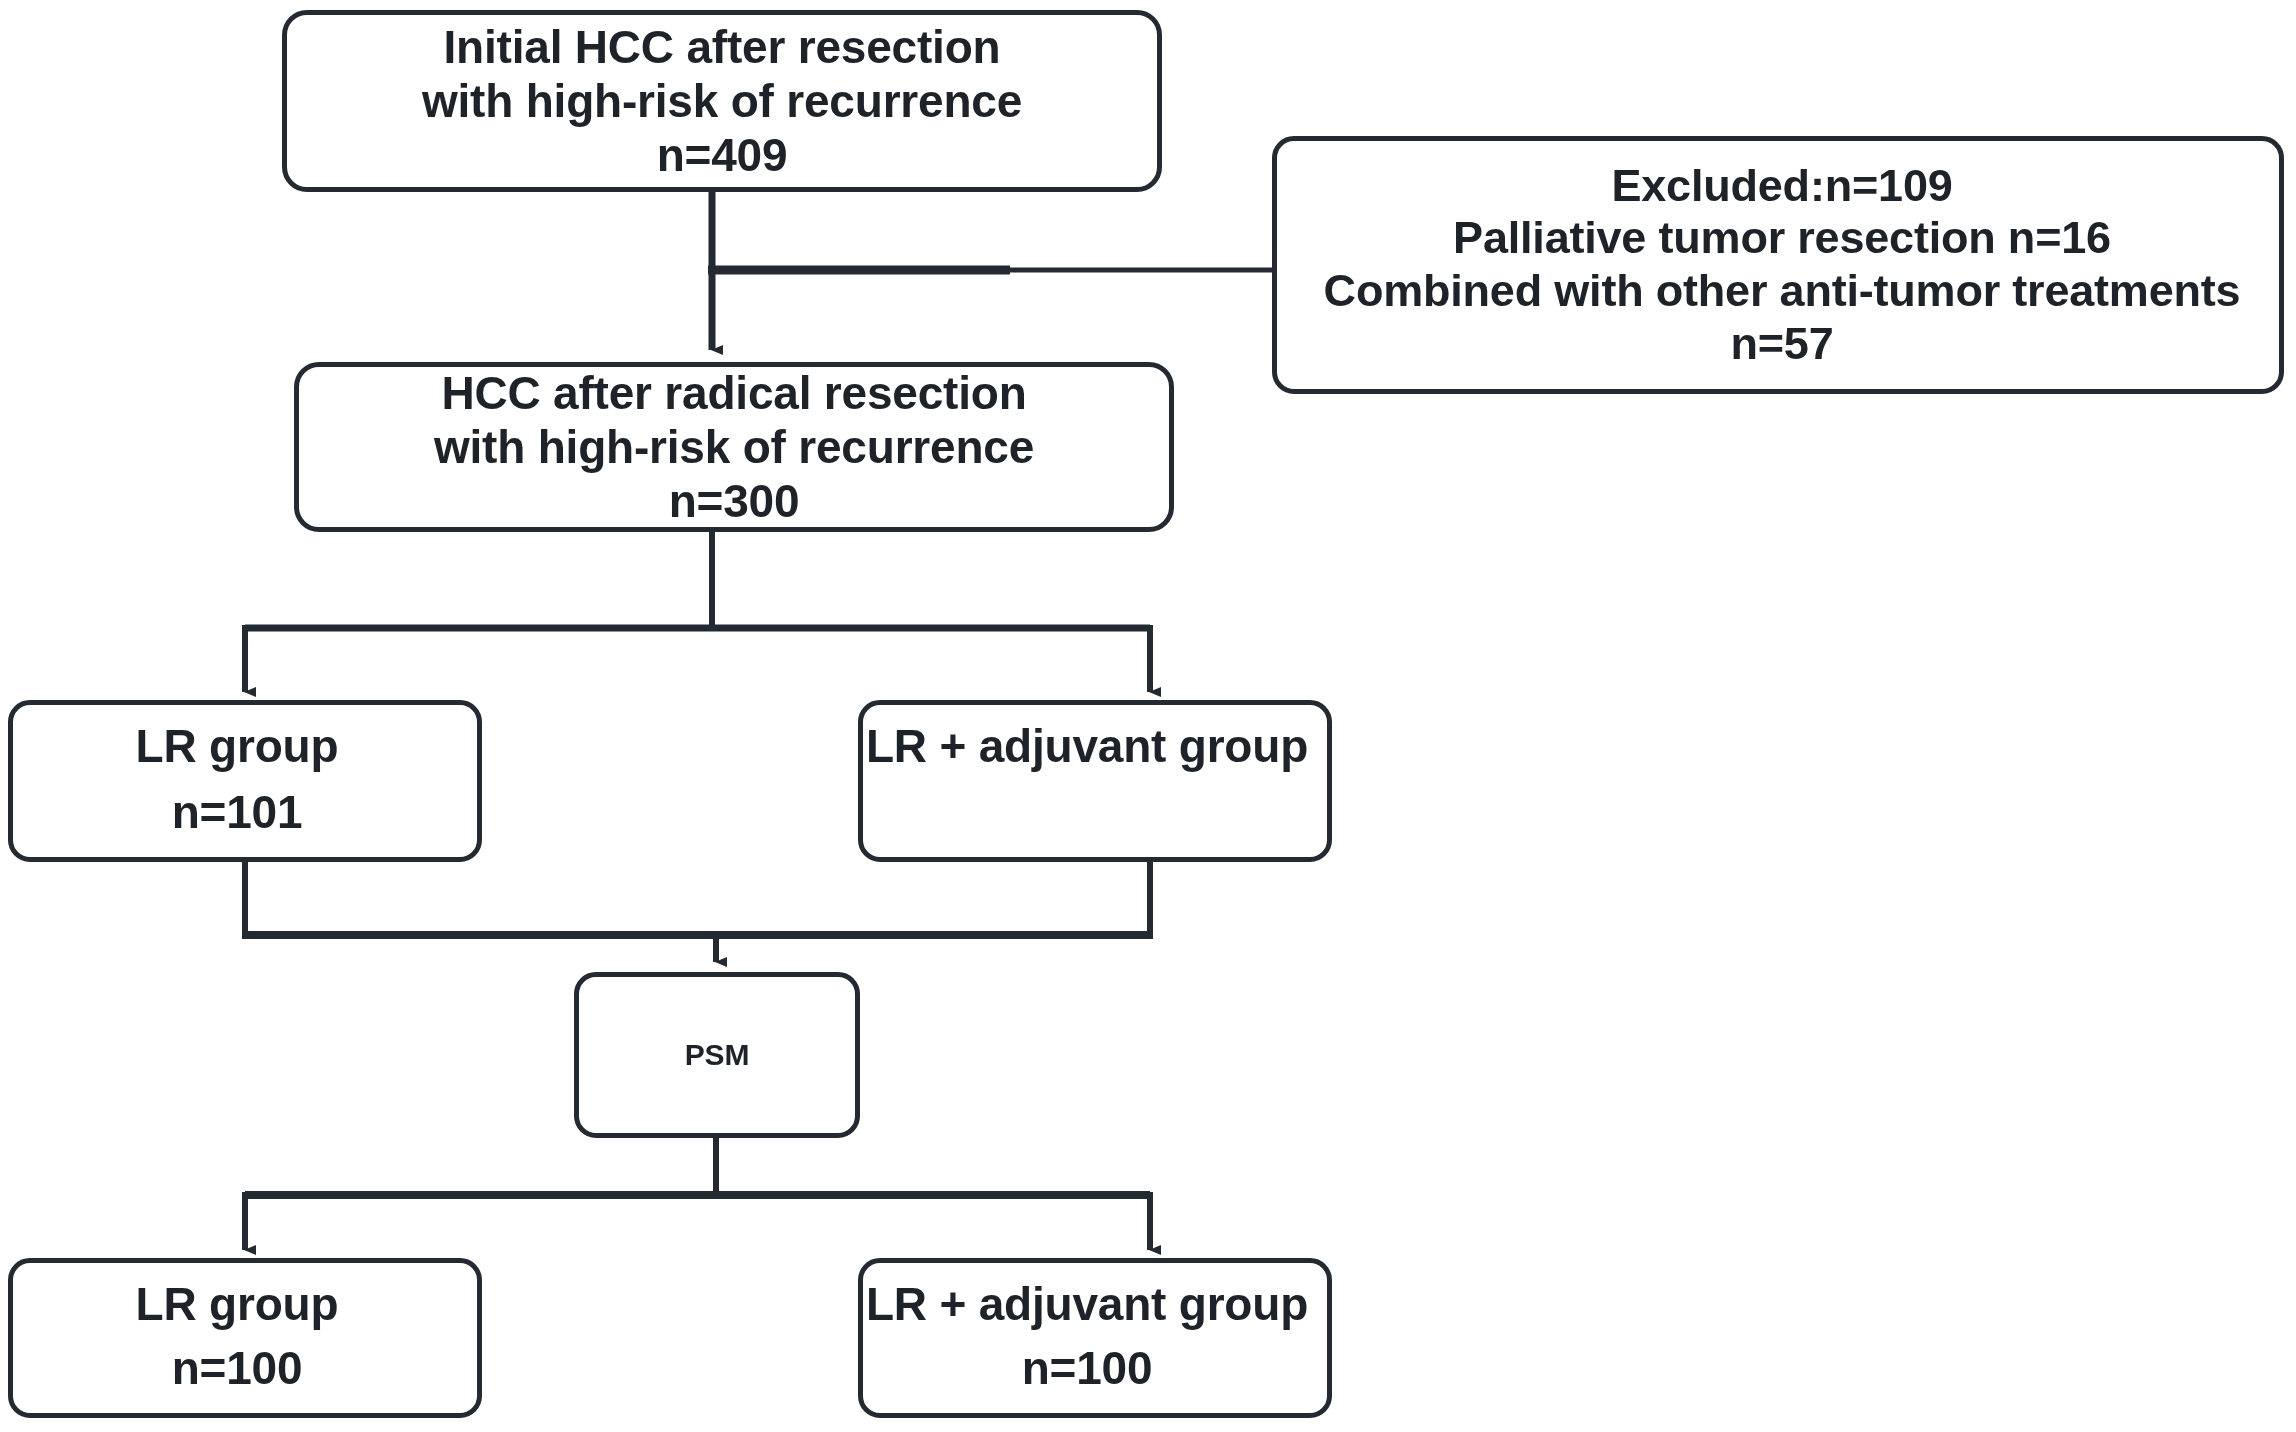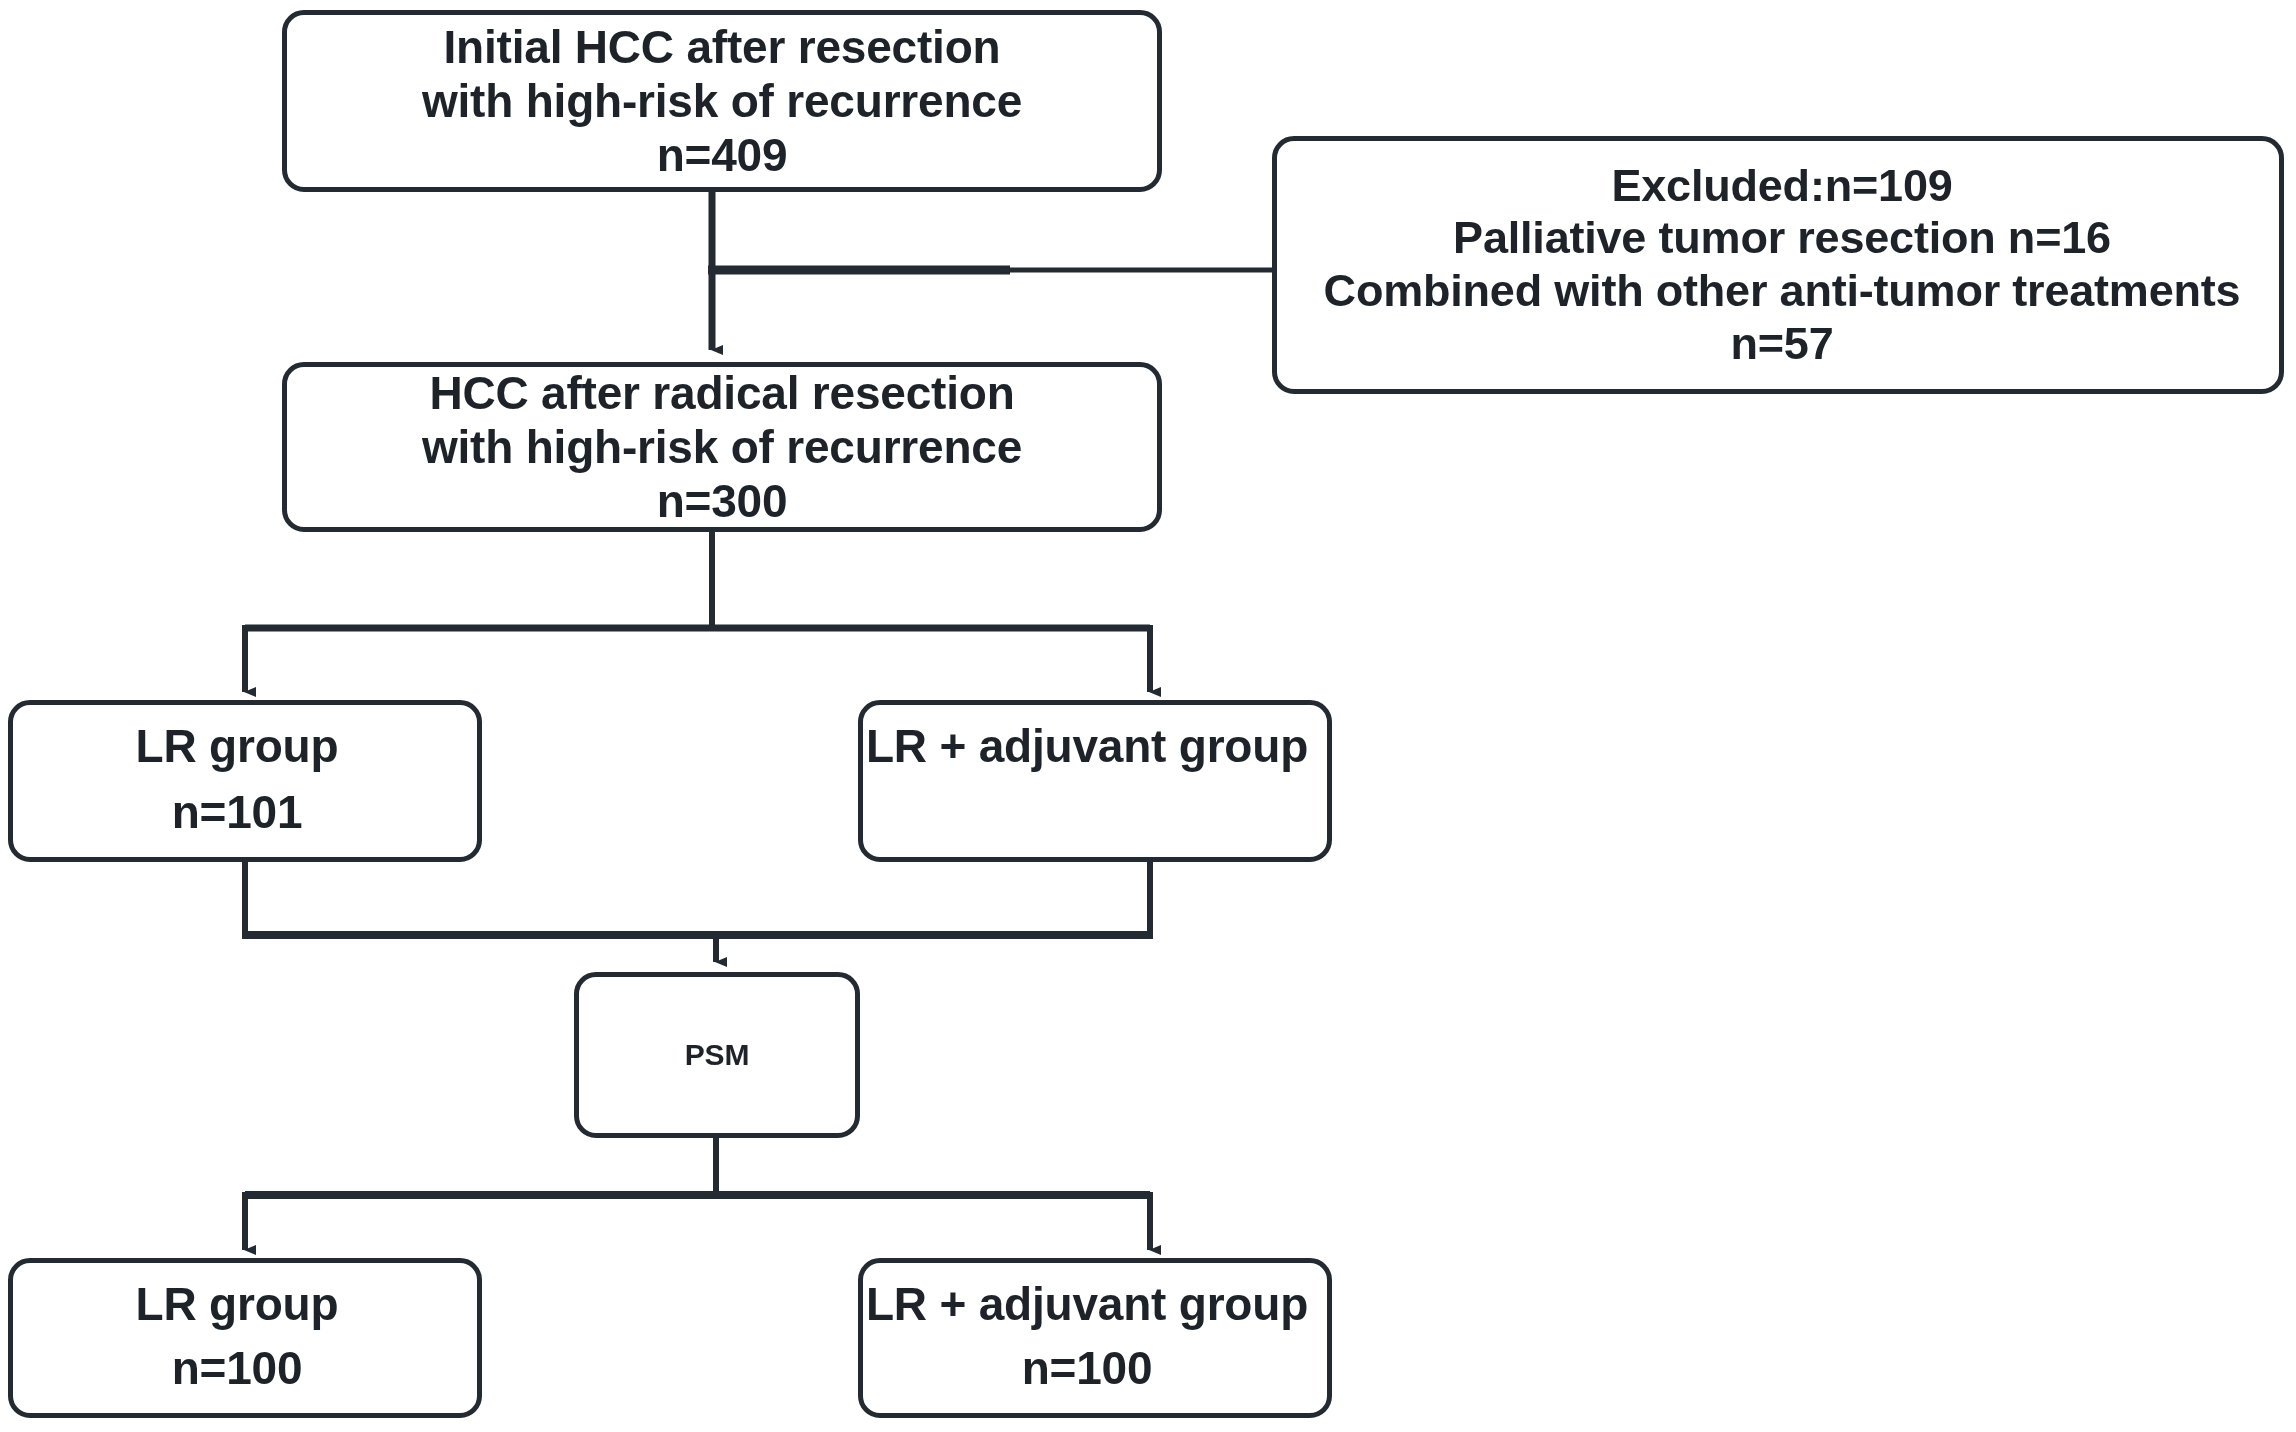--- a/index.html
+++ b/index.html
@@ -39,20 +39,21 @@
     letter-spacing: -0.2px;
   }
   
   .node.stacked {
     align-items: center;
     justify-content: center;
     text-align: center;
     font-size: 46px;
     line-height: 1.18;
     padding: 6px 16px;
+    border-radius: 25px;
   }
   
   .node.listing {
     align-items: center;
     justify-content: center;
     text-align: left;
     font-size: 45px;
     line-height: 1.17;
     padding: 8px 14px 8px 22px;
   }
@@ -114,21 +115,21 @@
     <span class="nline">n=409</span>
   </div>
 
   <div class="node listing" style="left:1272px; top:136px; width:1012px; height:258px;">
     <span class="nline">Excluded:n=109</span>
     <span class="nline">Palliative tumor resection n=16</span>
     <span class="nline">Combined with other anti-tumor treatments</span>
     <span class="nline">n=57</span>
   </div>
 
-  <div class="node stacked" style="left:282px; top:362px; width:880px; height:170px;">
+  <div class="node stacked" style="left:294px; top:362px; width:880px; height:170px;">
     <span class="nline">HCC after radical resection</span>
     <span class="nline">with high-risk of recurrence</span>
     <span class="nline">n=300</span>
   </div>
 
   <div class="node group" style="left:8px; top:700px; width:474px; height:162px;">
     <span class="title">LR group</span>
     <span class="count">n=101</span>
   </div>
 

